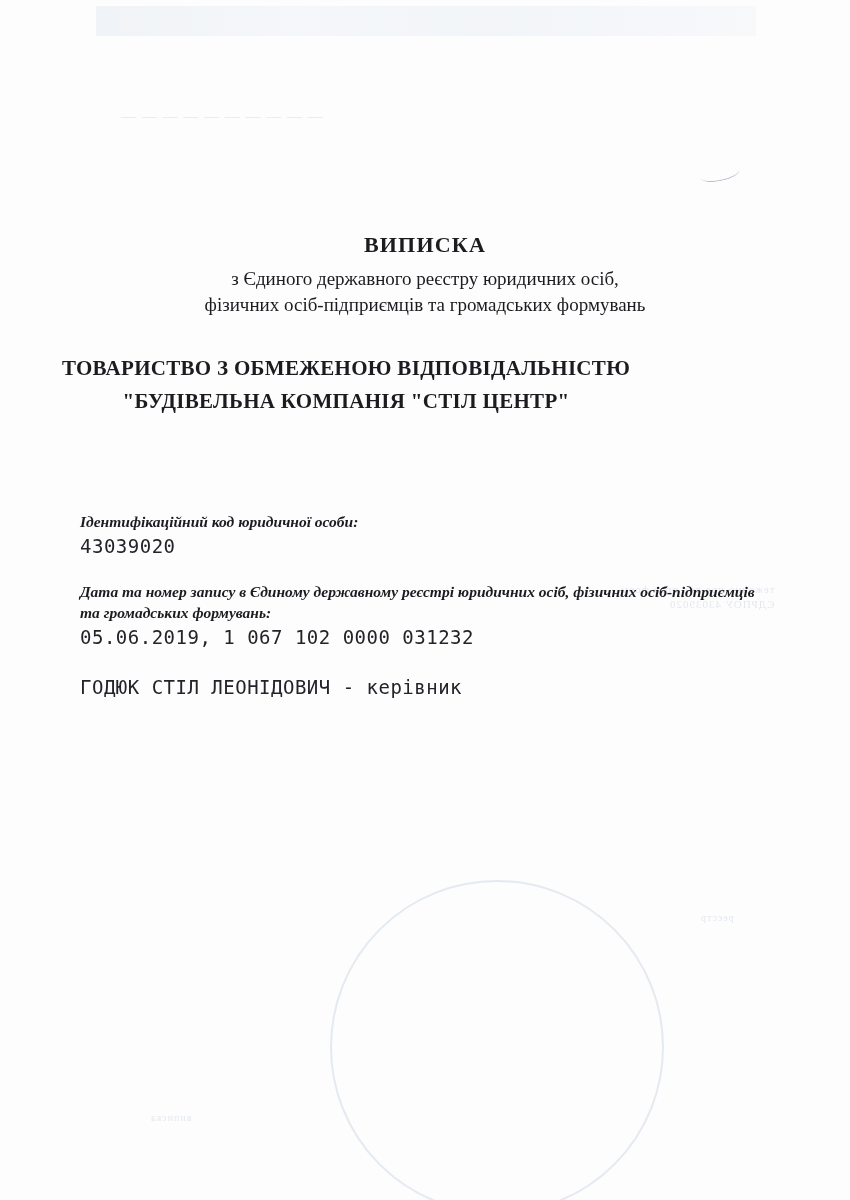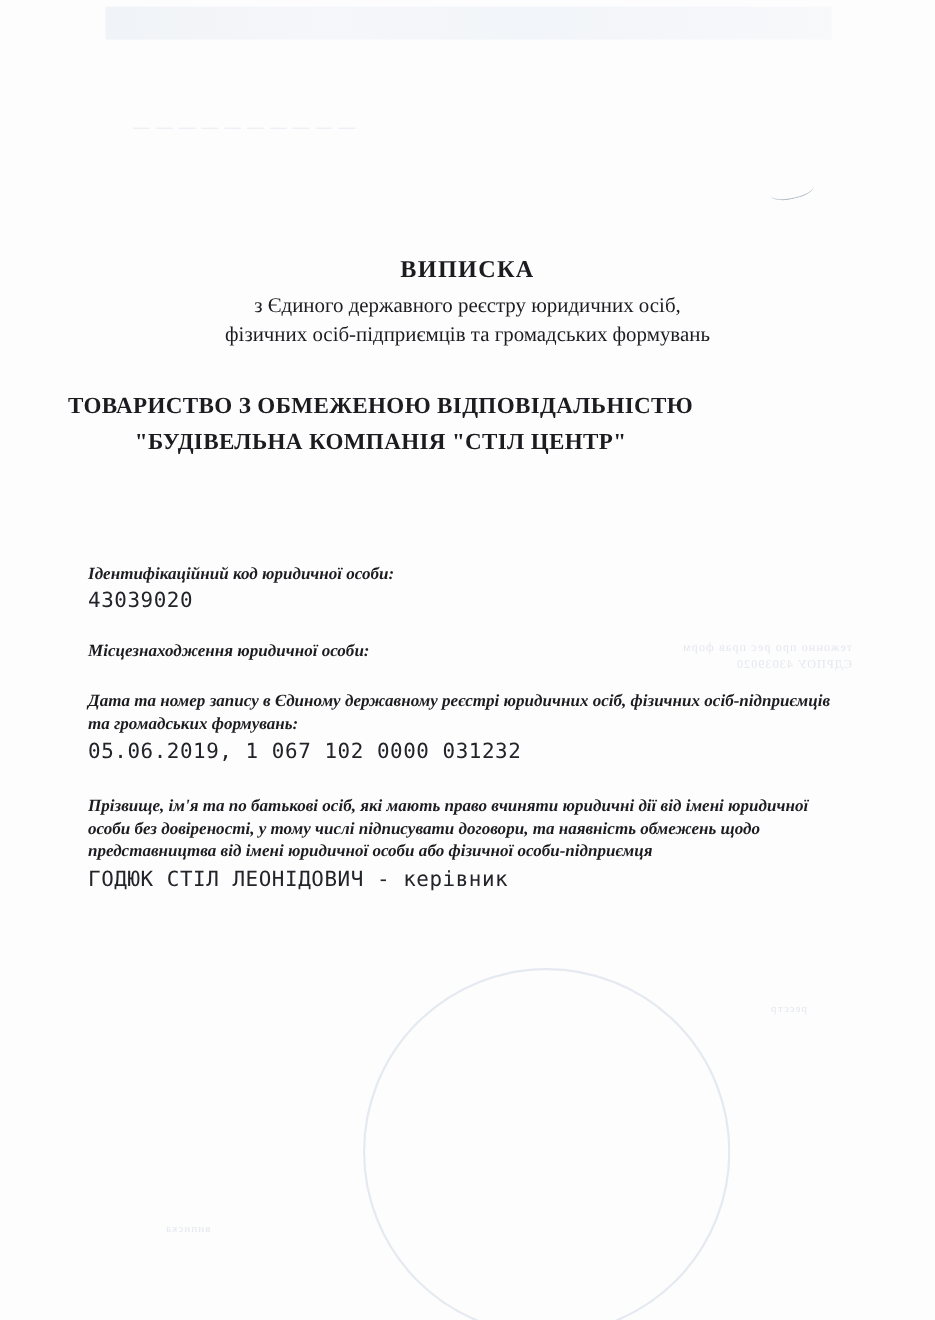--- a/index.html
+++ b/index.html
@@ -138,27 +138,25 @@
   </div>
 
   <div class="fields">
 
     <div class="field">
       <div class="field-label">Ідентифікаційний код юридичної особи:</div>
       <div class="field-value">43039020</div>
     </div>
 
     <div class="field">
-      <div class="field-label">Місцезнаходження юридичної особи:</div>
     </div>
 
     <div class="field wide" style="margin-bottom:30px;">
       <div class="field-label">Дата та номер запису в Єдиному державному реєстрі юридичних осіб, фізичних осіб-підприємців та громадських формувань:</div>
       <div class="field-value">05.06.2019, 1 067 102 0000 031232</div>
     </div>
 
     <div class="field wide">
-      <div class="field-label">Прізвище, ім'я та по батькові осіб, які мають право вчиняти юридичні дії від імені юридичної особи без довіреності, у тому числі підписувати договори, та наявність обмежень щодо представництва від імені юридичної особи або фізичної особи-підприємця</div>
       <div class="field-value">ГОДЮК СТІЛ ЛЕОНІДОВИЧ - керівник</div>
     </div>
 
   </div>
 </div>
 
 </body></html>

